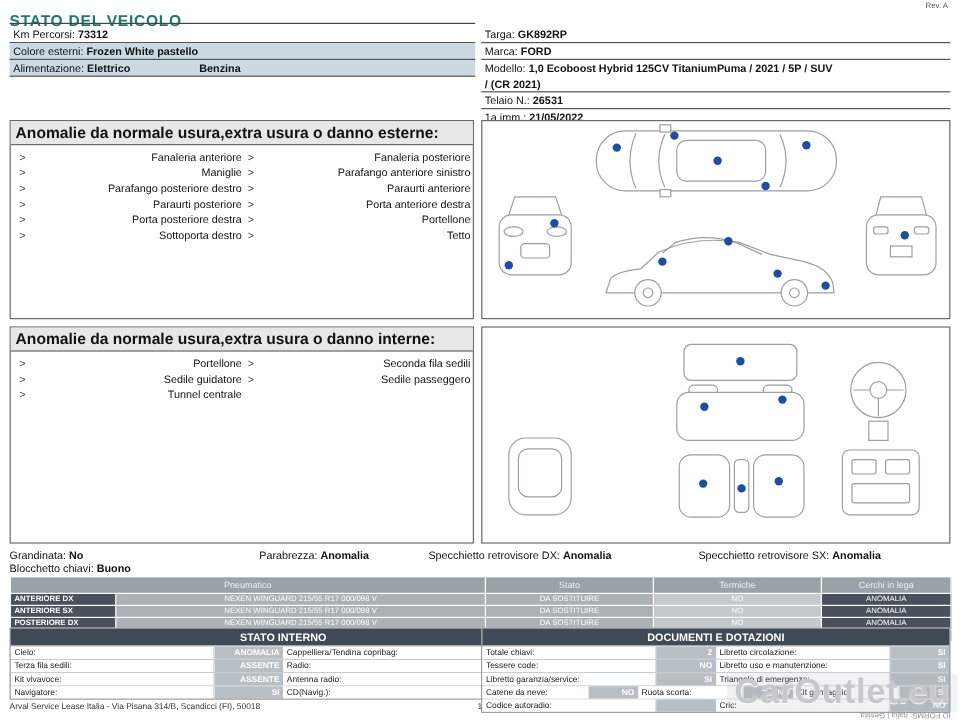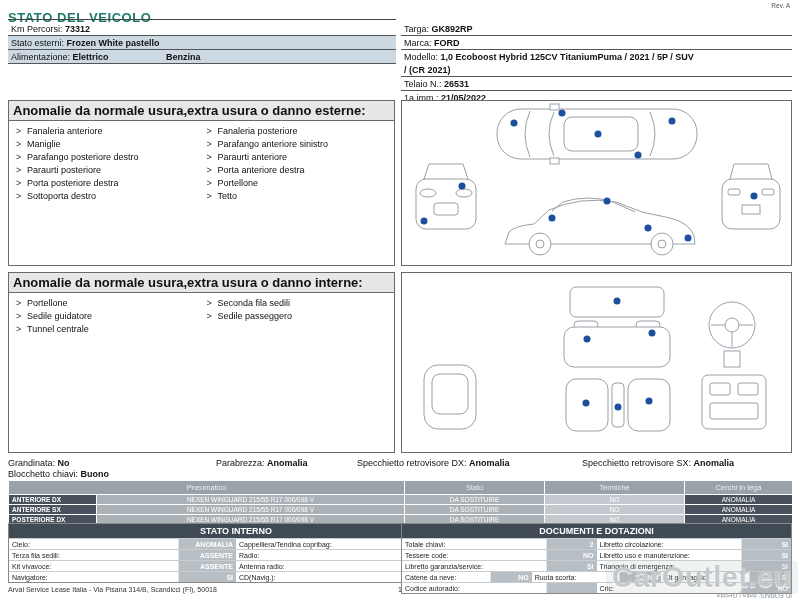--- a/index.html
+++ b/index.html
@@ -16,21 +16,21 @@
   .frow { font-size:9px; padding:2px 3px 1px 3px; border-bottom:1px solid #555; min-height:10px; }
   .frow.hl { background:#ccd9e2; }
   .frow.noline { border-bottom:none; }
   .val { font-weight:bold; }
   .val2 { font-weight:bold; margin-left:55px; }
 
   .panel { position:absolute; border:1px solid #6a6a6a; background:#fff; box-sizing:border-box; }
   .panel-header { background:#e7e7e7; border-bottom:1px solid #6a6a6a; font-weight:bold;
                   font-size:13px; padding:2px 4px; }
   .anomaly-cols { display:flex; padding:4px 2px; font-size:9px; }
-  .anomaly-col { width:50%; }
+  .anomaly-col { width:50%;text-align:right; }
   .anomaly-item { padding:1px 0 1px 16px; position:relative; line-height:11px; }
   .anomaly-item::before { content:">"; position:absolute; left:5px; color:#333; }
 
   .status-pair { position:absolute; top:458px; font-size:9px; }
   .keys-line { position:absolute; left:8px; top:469px; font-size:9px; }
 
   table.tires { position:absolute; left:8px; top:480px; width:784px; border-collapse:collapse;
                 table-layout:fixed; }
   table.tires th { background:#99a2a9; color:#eef0f2; font-size:7.5px; font-weight:normal;
                    padding:2px 1px; border:1px solid #fff; }
@@ -70,21 +70,21 @@
   <div class="title">STATO DEL VEICOLO</div>
   <div class="rev">Rev. A</div>
   <div class="title-rule"></div>
 
   <div class="fields-left">
     <div class="frow">
       <span>Km Percorsi:</span>
       <span class="val">73312</span>
     </div>
     <div class="frow hl">
-      <span>Stato esterni:</span>
+      <span>Colore esterni:</span>
       <span class="val">Frozen White pastello</span>
     </div>
     <div class="frow hl">
       <span>Alimentazione:</span>
       <span class="val">Elettrico</span>
       <span class="val2">Benzina</span>
     </div>
   </div>
 
   <div class="fields-right">

